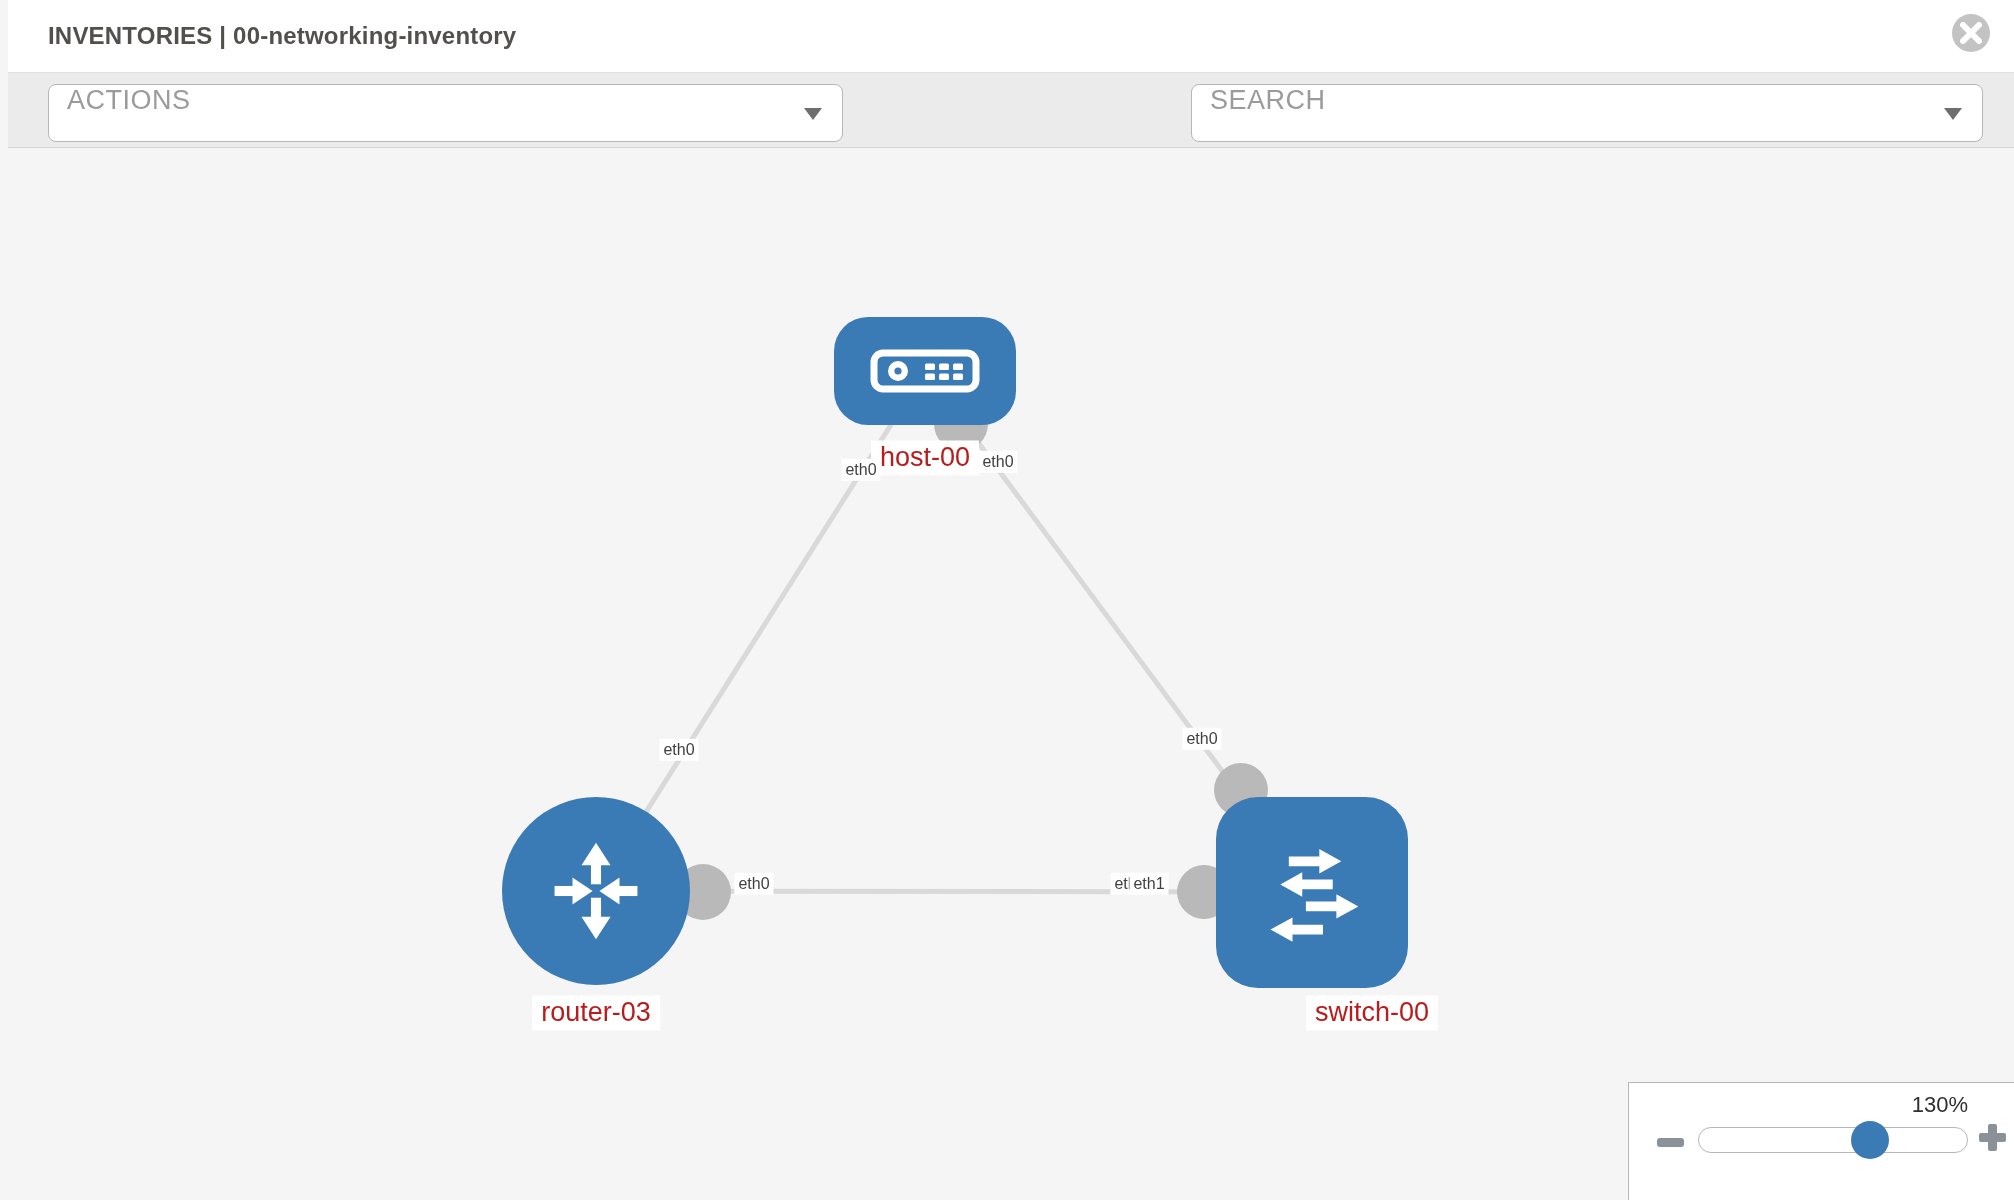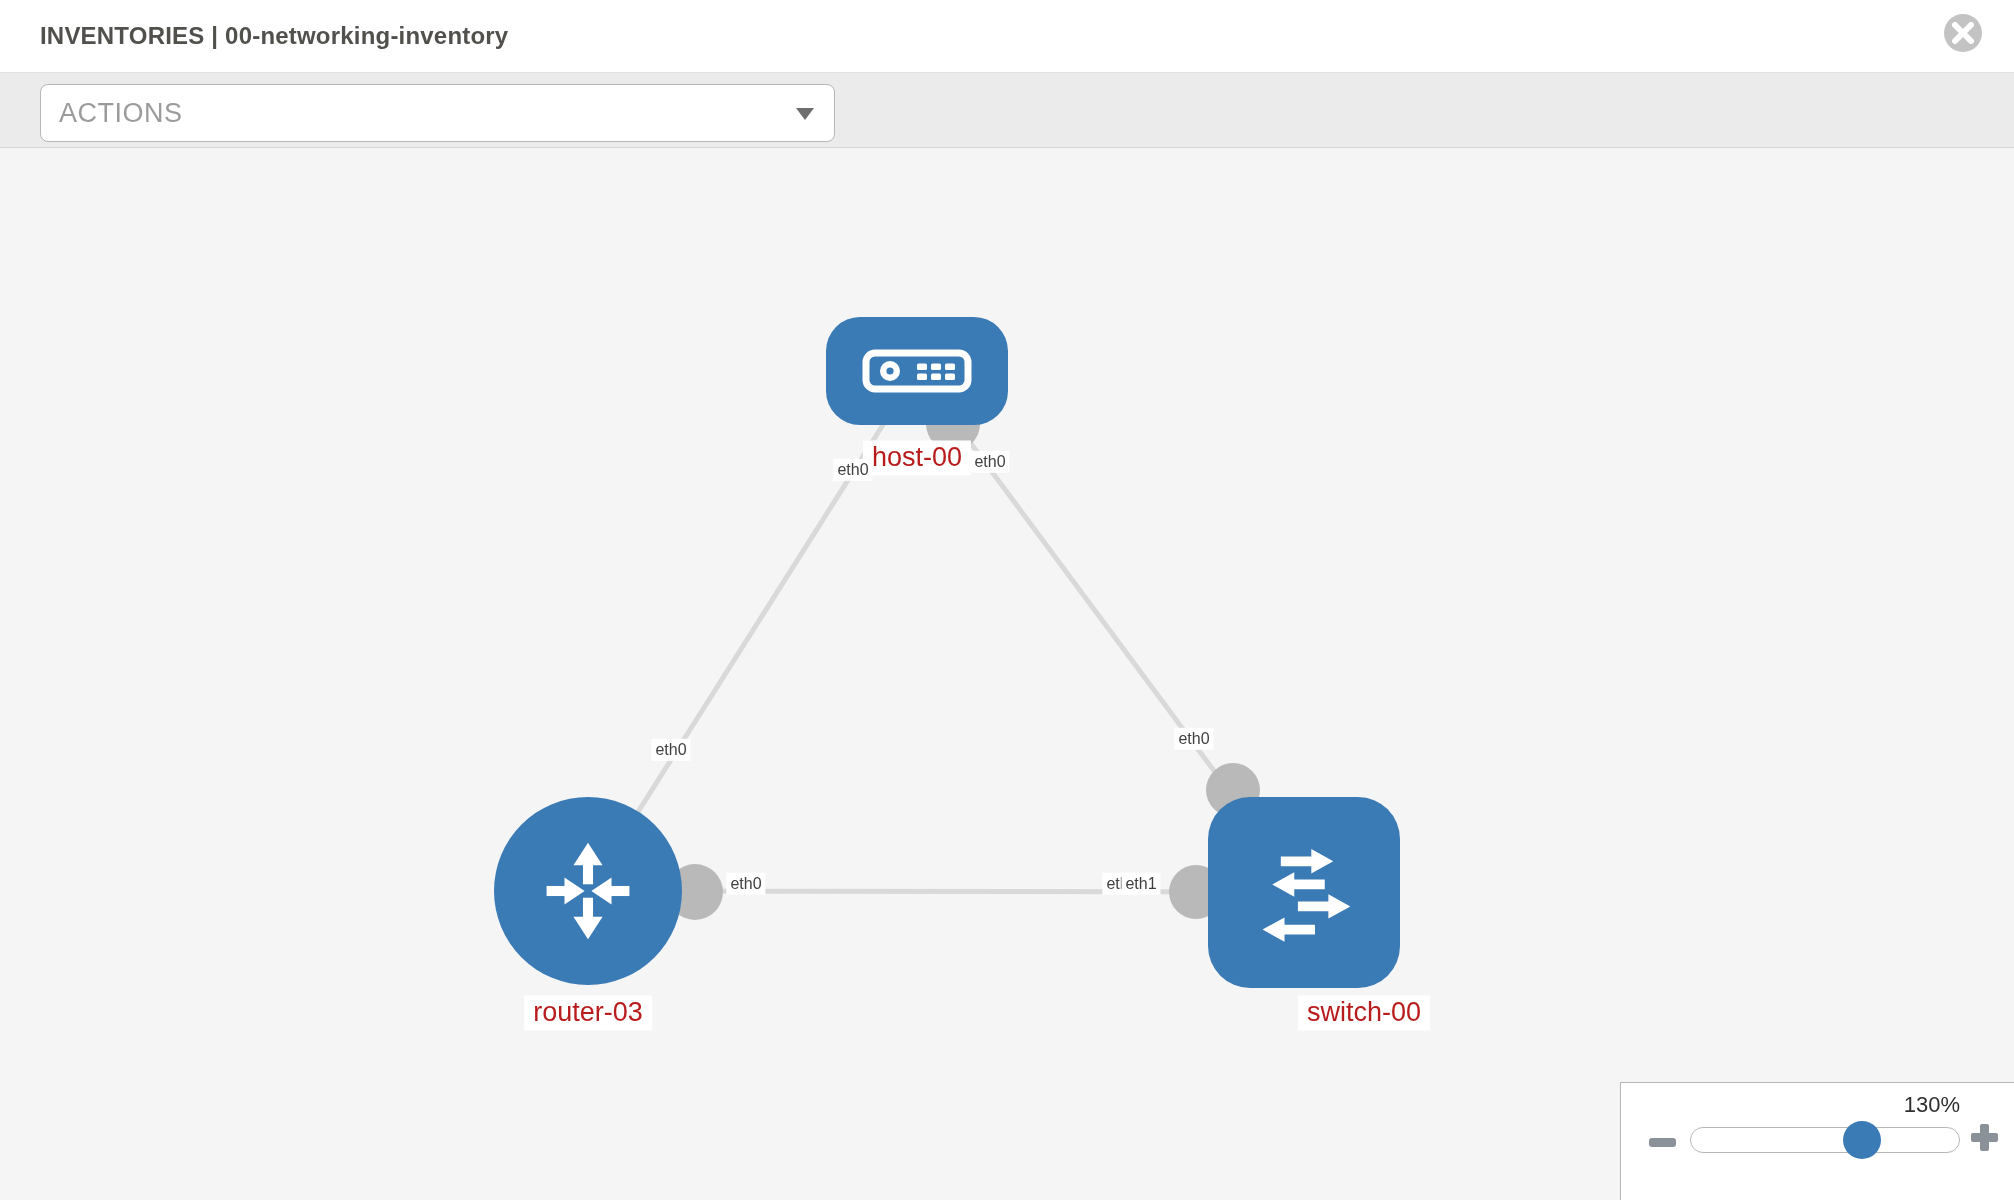--- a/index.html
+++ b/index.html
@@ -2,21 +2,21 @@
 <html><head>
 <meta charset="utf-8">
 <style>
   html, body { margin: 0; padding: 0; }
   body {
     width: 2014px; height: 1200px;
     overflow: hidden;
     font-family: "Liberation Sans", sans-serif;
     background: #f5f5f5;
   }
-  .app { position: relative; width: 1642px; height: 1200px; }
+  .app { position: relative; width: 1642px; height: 1200px; margin-left: 8px; }
 
   
   .hdr {
     position: absolute; left: 0; top: 0; width: 2014px; height: 72px;
     background: #ffffff;
   }
   .hdr h1 {
     position: absolute; left: 40px; top: 0; margin: 0;
     line-height: 72px; font-size: 24px; font-weight: bold; color: #51504d;
     letter-spacing: 0.2px;
@@ -32,21 +32,21 @@
     position: absolute; left: 0; top: 72px; width: 2014px; height: 76px;
     background: #ebebeb;
     border-top: 1px solid #e0e0e0;
     border-bottom: 1px solid #d6d6d6;
     box-sizing: border-box;
   }
   .dropdown {
     position: absolute; top: 11px; height: 58px;
     background: #ffffff; border: 1px solid #b7b7b7; border-radius: 8px;
     box-sizing: border-box; cursor: pointer;
-    display: flex; align-items: center;
+    display: flex; 
   }
   .dropdown .dd-label {
     margin-left: 18px; font-size: 27px; color: #9b9b9b; letter-spacing: 0.5px;
   }
   .dropdown .caret {
     position: absolute; right: 20px; top: 50%; margin-top: -5px;
     width: 0; height: 0;
     border-left: 9px solid transparent; border-right: 9px solid transparent;
     border-top: 12px solid #6e6e6e;
   }
@@ -125,20 +125,24 @@
       </svg>
     </div>
     <div class="tool-icon tool-key">
       <svg width="38" height="38" viewBox="0 0 512 512">
         <g transform="scale(-1,1) translate(-512,0)">
           <path fill="#8a9198" d="M512 176.001C512 273.203 433.202 352 336 352c-11.22 0-22.19-1.062-32.827-3.069l-24.012 27.014A23.999 23.999 0 0 1 261.223 384H224v40c0 13.255-10.745 24-24 24h-40v40c0 13.255-10.745 24-24 24H24c-13.255 0-24-10.745-24-24v-78.059c0-6.365 2.529-12.47 7.029-16.971l161.802-161.802C163.108 213.814 160 195.271 160 176 160 78.798 238.797.001 335.999 0 433.488-.001 512 78.511 512 176.001zM336 128c0 26.51 21.49 48 48 48s48-21.49 48-48-21.49-48-48-48-48 21.49-48 48z"></path>
         </g>
       </svg>
     </div>
 
+    <div class="dropdown dd-search">
+      <span class="dd-label">SEARCH</span>
+      <span class="caret"></span>
+    </div>
   </div>
 
   <div class="canvas">
 
     <svg class="links-layer" width="2014" height="1052" viewBox="0 0 2014 1052">
 
       <line x1="588" y1="743" x2="917" y2="223" stroke="#d9d9d9" stroke-width="5"></line>
       <line x1="917" y1="223" x2="1304" y2="744" stroke="#d9d9d9" stroke-width="5"></line>
       <line x1="588" y1="743" x2="1304" y2="744" stroke="#d9d9d9" stroke-width="5"></line>
 

